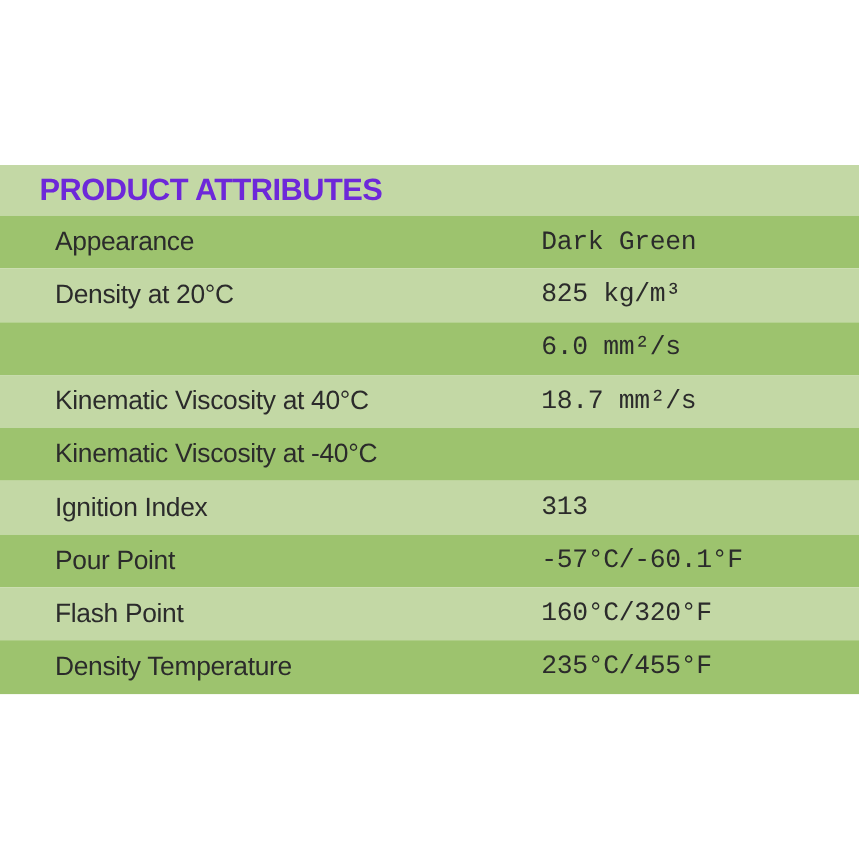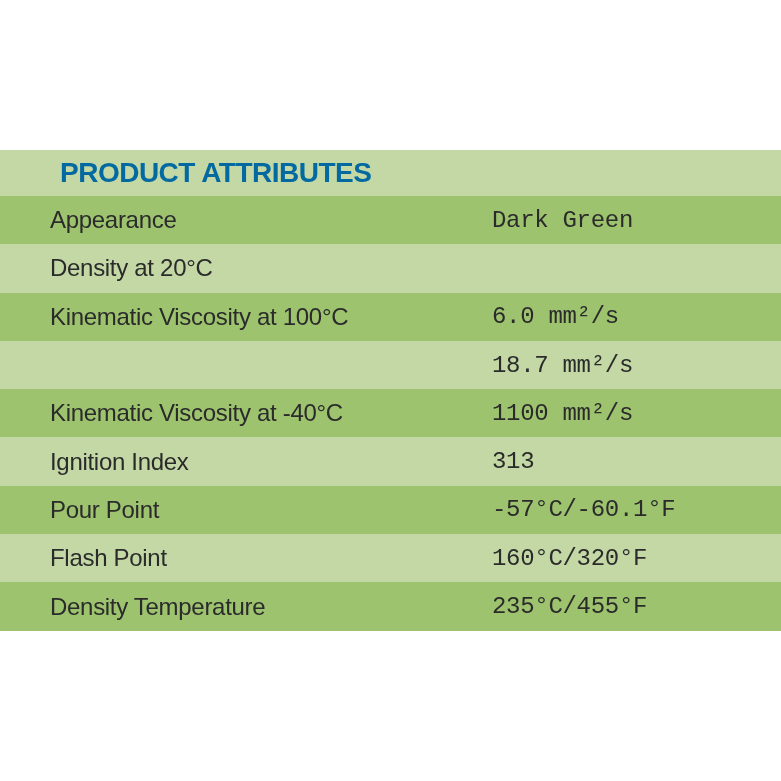--- a/index.html
+++ b/index.html
@@ -19,26 +19,26 @@
     position: absolute;
     top: 150px;
     left: 0;
     width: 781px;
   }
   .attr-header {
     height: 46px;
     background: var(--row-light, #c3d8a5);
     display: flex;
     align-items: center;
-    padding-left: 60px;
+    padding-left: 36px;
     box-sizing: border-box;
     font-size: 28px;
     font-weight: bold;
     letter-spacing: -0.5px;
-    color: #0369a1;
+    color: #6d28d9;
   }
   .attr-row {
     position: relative;
     height: 48.3px;
     display: flex;
     align-items: center;
     font-size: 24px;
     letter-spacing: -0.3px;
     color: #2b2b2b;
     text-align: right;
@@ -63,31 +63,31 @@
 <div class="page">
   <div class="attr-table">
     <div class="attr-header">PRODUCT ATTRIBUTES</div>
     <div>
         <div class="attr-row dark">
     <span class="attr-label">Appearance</span>
     <span class="attr-value">Dark Green</span>
   </div>
         <div class="attr-row light">
     <span class="attr-label">Density at 20°C</span>
+    <span class="attr-value">825 kg/m³</span>
   </div>
         <div class="attr-row dark">
-    <span class="attr-label">Kinematic Viscosity at 100°C</span>
     <span class="attr-value">6.0 mm²/s</span>
   </div>
         <div class="attr-row light">
+    <span class="attr-label">Kinematic Viscosity at 40°C</span>
     <span class="attr-value">18.7 mm²/s</span>
   </div>
         <div class="attr-row dark">
     <span class="attr-label">Kinematic Viscosity at -40°C</span>
-    <span class="attr-value">1100 mm²/s</span>
   </div>
         <div class="attr-row light">
     <span class="attr-label">Ignition Index</span>
     <span class="attr-value">313</span>
   </div>
         <div class="attr-row dark">
     <span class="attr-label">Pour Point</span>
     <span class="attr-value">-57°C/-60.1°F</span>
   </div>
         <div class="attr-row light">

